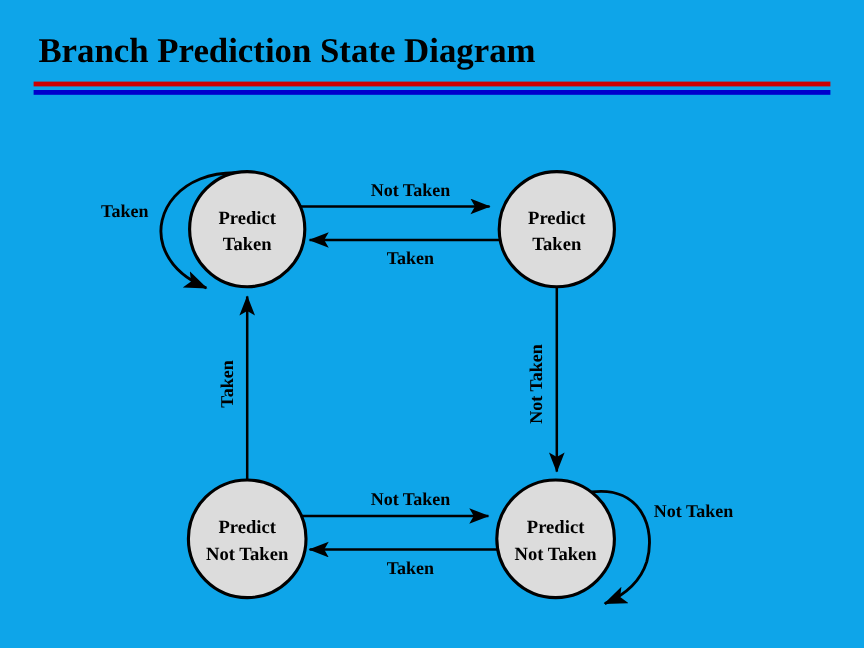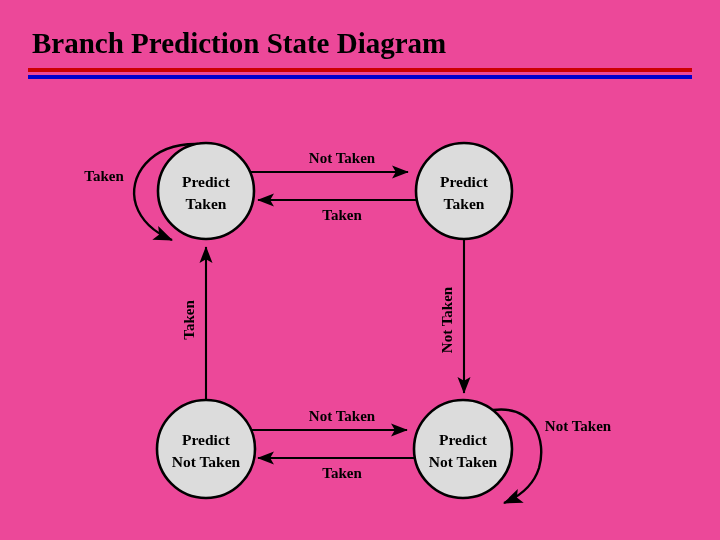--- a/index.html
+++ b/index.html
@@ -4,21 +4,21 @@
 <style>
   html, body {
     margin: 0;
     padding: 0;
     background: #ffffff;
   }
   #slide {
     position: relative;
     width: 720px;
     height: 540px;
-    background: #ec4899;
+    background: #0ea5e9;
     overflow: hidden;
     font-family: "Liberation Serif", serif;
   }
   #slide-title {
     position: absolute;
     left: 32px;
     top: 27px;
     font-family: "Liberation Serif", serif;
     font-weight: bold;
     font-size: 29px;

